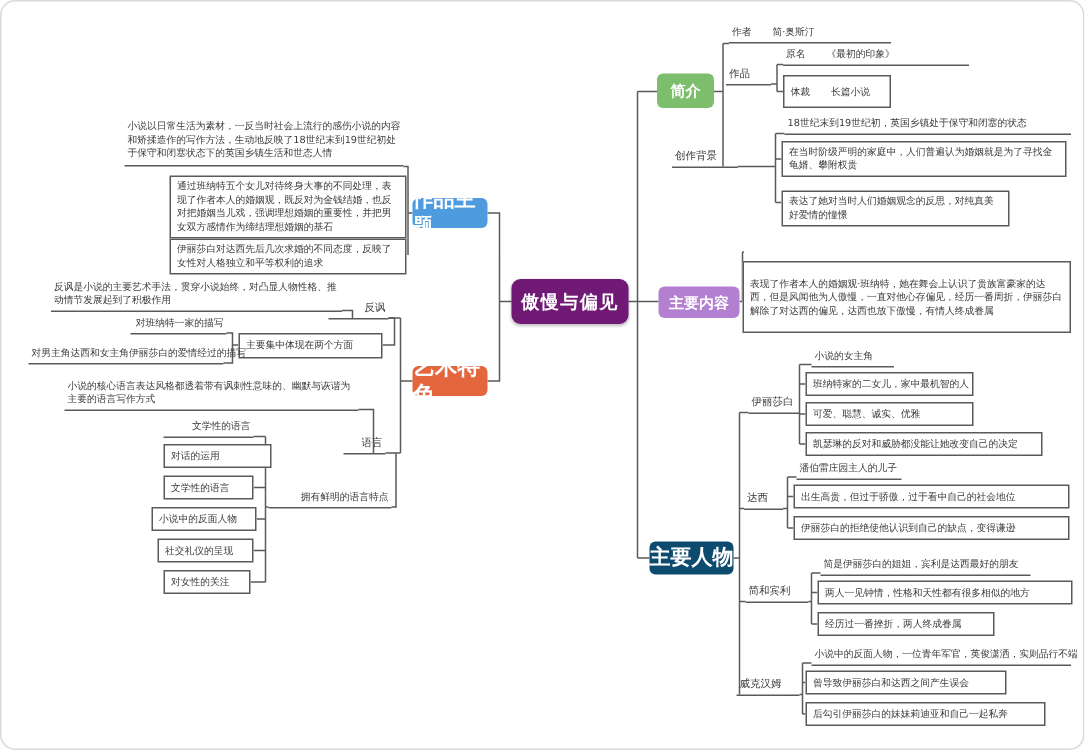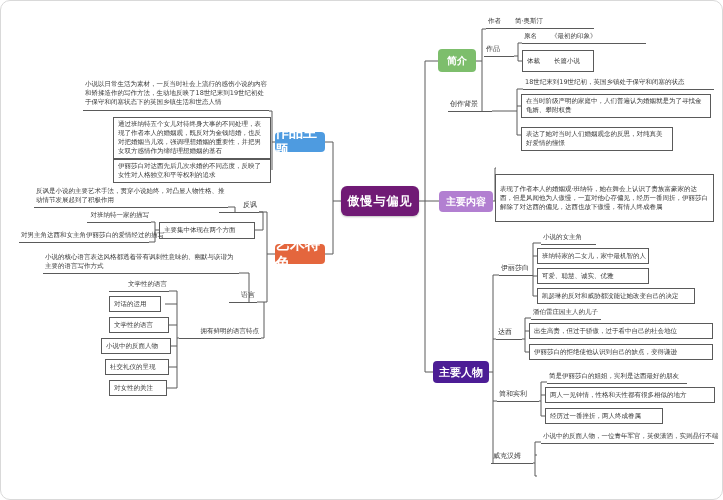--- a/index.html
+++ b/index.html
@@ -4,21 +4,21 @@
 <style>
   html,body{margin:0;padding:0;background:#fff;}
   body{font-family:"DejaVu Sans","Liberation Sans",sans-serif;color:#3a3a3a;}
   .canvas{position:relative;width:723px;height:500px;background:#fff;border:1px solid #d9d9d9;border-radius:10px;overflow:hidden;box-sizing:border-box;}
   .wires{position:absolute;left:0;top:0;width:723px;height:500px;pointer-events:none;}
   .abs{position:absolute;box-sizing:border-box;align-items:center;}
   .topic{display:flex;align-items:center;justify-content:center;color:#fff;font-weight:bold;border-radius:4px;}
   .topic-main{background:#701a75;font-size:12px;letter-spacing:1px;border-radius:6px;box-shadow:0 1px 2px rgba(0,0,0,.25);}
   .topic-intro{background:#7DBE6C;font-size:10px;}
   .topic-content{background:#B27FD1;font-size:10px;}
-  .topic-characters{background:#4c1d95;font-size:11px;}
+  .topic-characters{background:#0c4a6e;font-size:14px;}
   .topic-theme{background:#4E9BE0;font-size:14px;}
   .topic-art{background:#E4663D;font-size:15px;}
   .lrow{font-size:6.5px;line-height:9px;border-bottom:1px solid #5a5a5a;padding:0 2px 2px 2px;}
   .lbl{font-size:7px;line-height:9px;border-bottom:1px solid #5a5a5a;padding:0 2px 2px 2px;}
   .box{font-size:6.5px;line-height:9px;border:1px solid #5a5a5a;background:#fff;padding:2px 4px;display:flex;align-items:center;}
   .pair{display:flex;gap:14px;}
   .pair .k{flex:0 0 auto;}
   .r{text-align:right;}
   .nw{white-space:nowrap;}
 </style>
@@ -103,39 +103,41 @@
   <div class="abs box nw" style="left:528px;top:322px;width:184px;height:16px">出生高贵，但过于骄傲，过于看中自己的社会地位</div>
   <div class="abs box nw" style="left:528px;top:343px;width:184px;height:16px">伊丽莎白的拒绝使他认识到自己的缺点，变得谦逊</div>
 
   <div class="abs lbl" style="left:496px;top:389px;width:42px">简和宾利</div>
   <div class="abs lrow nw" style="left:546px;top:371px;width:140px">简是伊丽莎白的姐姐，宾利是达西最好的朋友</div>
   <div class="abs box nw" style="left:544px;top:386px;width:170px;height:16px">两人一见钟情，性格和天性都有很多相似的地方</div>
   <div class="abs box nw" style="left:544px;top:407px;width:118px;height:16px">经历过一番挫折，两人终成眷属</div>
 
   <div class="abs lbl" style="left:490px;top:451px;width:42px">威克汉姆</div>
   <div class="abs lrow nw" style="left:540px;top:431px;width:173px">小说中的反面人物，一位青年军官，英俊潇洒，实则品行不端</div>
+  <div class="abs box nw" style="left:536px;top:446px;width:134px;height:16px">曾导致伊丽莎白和达西之间产生误会</div>
+  <div class="abs box nw" style="left:536px;top:467px;width:160px;height:16px">后勾引伊丽莎白的妹妹莉迪亚和自己一起私奔</div>
 
   <div class="abs topic topic-theme" style="left:274px;top:131px;width:50px;height:20px">作品主题</div>
 
   <div class="abs lrow" style="left:82px;top:79px;width:186px;padding-bottom:3px">小说以日常生活为素材，一反当时社会上流行的感伤小说的内容和矫揉造作的写作方法，生动地反映了18世纪末到19世纪初处于保守和闭塞状态下的英国乡镇生活和世态人情</div>
   <div class="abs box" style="left:112px;top:116px;width:158px;min-height:38px">通过班纳特五个女儿对待终身大事的不同处理，表现了作者本人的婚姻观，既反对为金钱结婚，也反对把婚姻当儿戏，强调理想婚姻的重要性，并把男女双方感情作为缔结理想婚姻的基石</div>
   <div class="abs box" style="left:112px;top:158px;width:158px;min-height:22px">伊丽莎白对达西先后几次求婚的不同态度，反映了女性对人格独立和平等权利的追求</div>
 
   <div class="abs topic topic-art" style="left:274px;top:243px;width:50px;height:20px">艺术特色</div>
 
   <div class="abs lbl r" style="left:218px;top:200px;width:40px">反讽</div>
   <div class="abs lrow" style="left:33px;top:186px;width:194px">反讽是小说的主要艺术手法，贯穿小说始终，对凸显人物性格、推动情节发展起到了积极作用</div>
   <div class="abs box nw" style="left:158px;top:221px;width:96px;height:17px">主要集中体现在两个方面</div>
   <div class="abs lrow nw r" style="left:86px;top:210px;width:64px">对班纳特一家的描写</div>
   <div class="abs lrow nw r" style="left:18px;top:230px;width:130px">对男主角达西和女主角伊丽莎白的爱情经过的描写</div>
 
   <div class="abs lbl r" style="left:228px;top:290px;width:28px">语言</div>
   <div class="abs lrow" style="left:42px;top:252px;width:196px">小说的核心语言表达风格都透着带有讽刺性意味的、幽默与诙谐为主要的语言写作方式</div>
   <div class="abs lrow nw r" style="left:178px;top:326px;width:82px">拥有鲜明的语言特点</div>
 
   <div class="abs lrow nw r" style="left:108px;top:279px;width:60px">文学性的语言</div>
-  <div class="abs box nw" style="left:108px;top:295px;width:52px;height:16px">对话的运用</div>
+  <div class="abs box nw" style="left:108px;top:295px;width:72px;height:16px">对话的运用</div>
   <div class="abs box nw" style="left:108px;top:316px;width:60px;height:16px">文学性的语言</div>
   <div class="abs box nw" style="left:100px;top:337px;width:70px;height:16px">小说中的反面人物</div>
   <div class="abs box nw" style="left:104px;top:358px;width:64px;height:16px">社交礼仪的呈现</div>
   <div class="abs box nw" style="left:108px;top:379px;width:58px;height:16px">对女性的关注</div>
 
 </div>
 
 </body></html>

